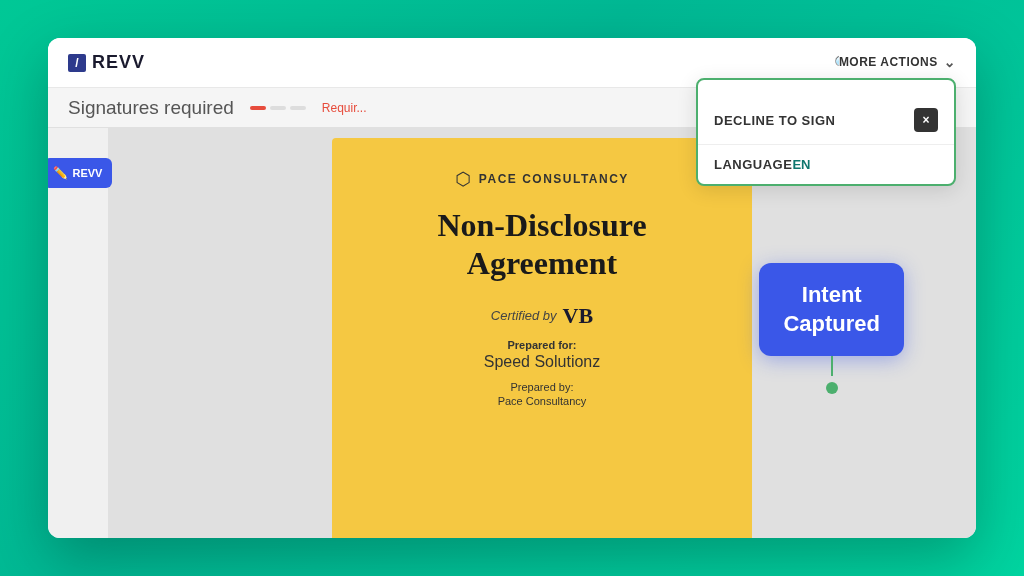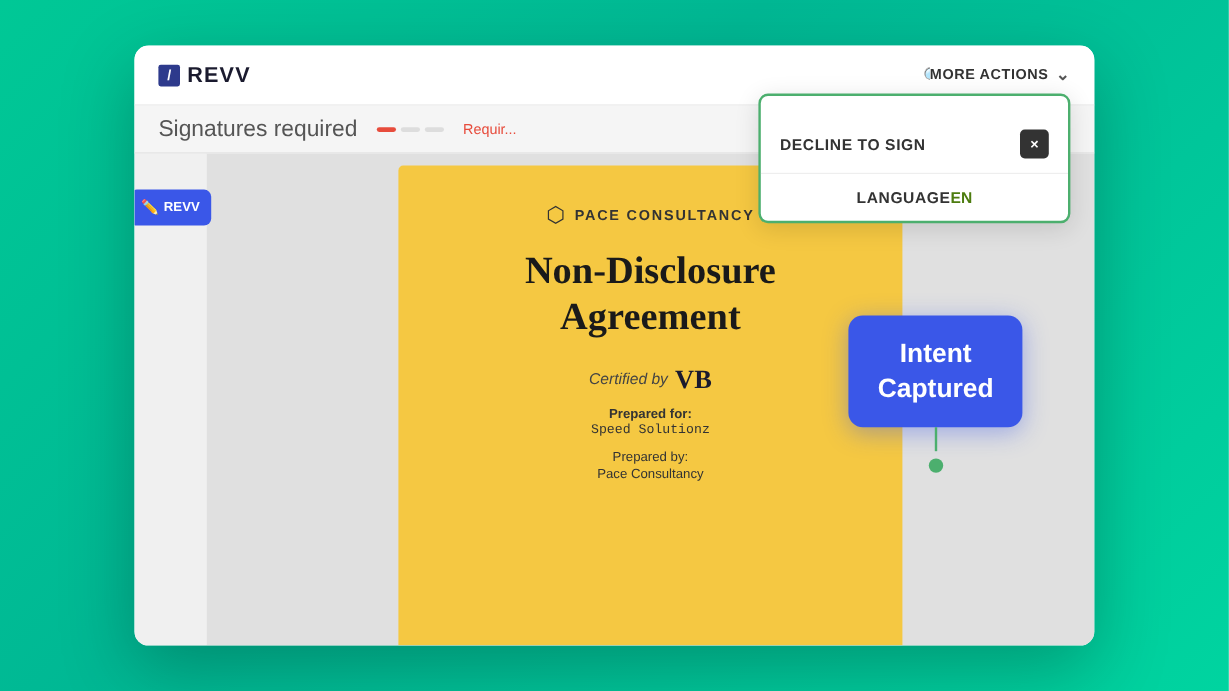--- a/index.html
+++ b/index.html
@@ -9,21 +9,21 @@
       height: 576px;
       background: linear-gradient(135deg, #00c896 0%, #00b894 40%, #00d4a0 100%);
       display: flex;
       align-items: center;
       justify-content: center;
       font-family: -apple-system, BlinkMacSystemFont, 'Segoe UI', sans-serif;
       overflow: hidden;
     }
 
     .browser-window {
-      width: 800px;
+      width: 928px;
       height: 500px;
       background: #fff;
       border-radius: 12px;
       box-shadow: 0 20px 60px rgba(0,0,0,0.25);
       overflow: hidden;
       display: flex;
       flex-direction: column;
       position: relative;
     }
 
@@ -158,35 +158,35 @@
       font-size: 12px;
       font-weight: bold;
       display: flex;
       align-items: center;
       justify-content: center;
     }
 
     .language-row {
       display: flex;
       align-items: center;
-      justify-content: center;
+      justify-content: flex-start;
       padding: 12px 16px;
     }
 
     .language-label {
       font-size: 13px;
       font-weight: 700;
       color: #333;
       letter-spacing: 0.5px;
     }
 
     .language-value {
       font-size: 13px;
       font-weight: 600;
-      color: #4d7c0f;
+      color: #0f766e;
     }
 
     
     .sub-bar {
       height: 40px;
       background: #f5f5f5;
       border-bottom: 1px solid #e0e0e0;
       display: flex;
       align-items: center;
       padding: 0 20px;
@@ -333,43 +333,42 @@
     }
 
     .prepared-for {
       font-size: 11px;
       font-weight: 600;
       color: #333;
       margin-bottom: 2px;
     }
 
     .prepared-for-value {
-      font-size: 11px;
+      font-size: 16px;
       color: #333;
       margin-bottom: 10px;
-      font-family: Liberation Mono, monospace;
     }
 
     .prepared-by {
       font-size: 11px;
       font-weight: 400;
       color: #333;
       margin-bottom: 2px;
     }
 
     .prepared-by-value {
       font-size: 11px;
       color: #333;
     }
 
     
     .intent-tooltip {
       position: absolute;
       top: 135px;
-      right: 60px;
+      right: 72px;
       z-index: 200;
     }
 
     .intent-box {
       background: #3a57e8;
       color: #fff;
       border-radius: 12px;
       padding: 18px 24px;
       font-size: 22px;
       font-weight: 700;

